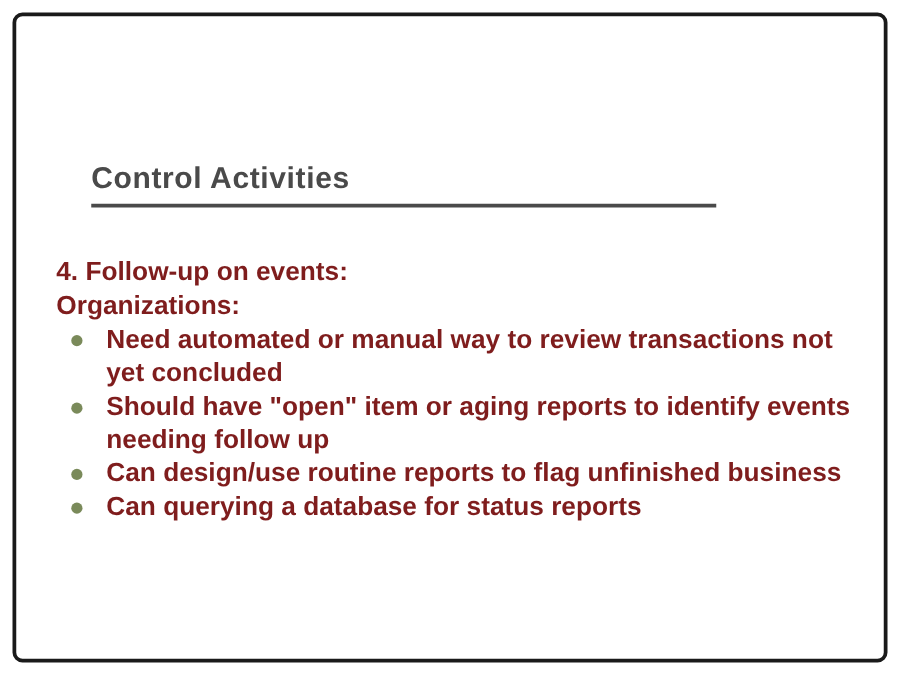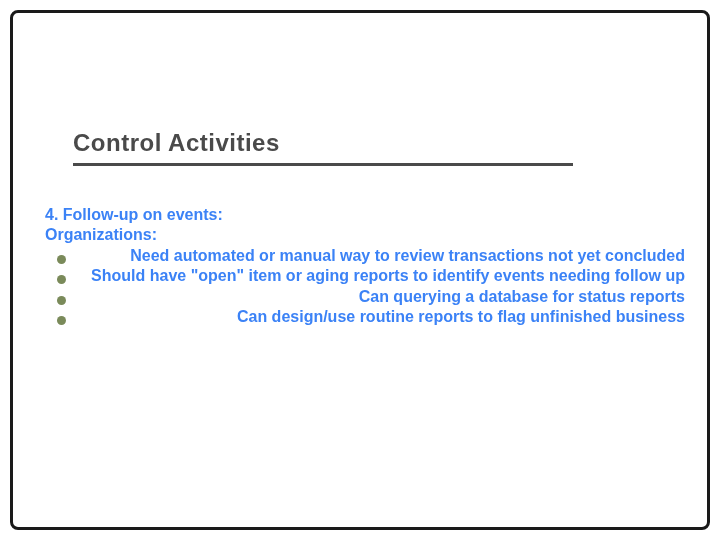--- a/index.html
+++ b/index.html
@@ -34,32 +34,31 @@
   }
   .title-underline {
     border-bottom: 3px solid #4a4a4a;
     width: 500px;
   }
   .content-block {
     position: absolute;
     top: 192px;
     left: 32px;
     width: 640px;
-    color: #3b82f6;
-    font-size: 16px;
+    color: #7f1d1d;
+    font-size: 21px;
     line-height: 1.28;
     font-weight: bold;
   }
   .content-line {
     margin-bottom: 0px;
   }
   .bullet-list {
     list-style: none;
     padding-left: 6px;
-    text-align: right;
   }
   .bullet-list li {
     position: relative;
     padding-left: 34px;
     margin-bottom: 0px;
   }
   .bullet-list li::before {
     content: "";
     position: absolute;
     left: 6px;
@@ -79,18 +78,18 @@
     <div class="title-text">Control Activities</div>
     <div class="title-underline"></div>
   </div>
 
   <div class="content-block">
     <div class="content-line">4. Follow-up on events:</div>
     <div class="content-line">Organizations:</div>
     <ul class="bullet-list">
       <li><span>Need automated or manual way to review transactions not yet concluded</span></li>
       <li><span>Should have "open" item or aging reports to identify events needing follow up</span></li>
+      <li><span>Can design/use routine reports to flag unfinished business</span></li>
       <li><span>Can querying a database for status reports</span></li>
-      <li><span>Can design/use routine reports to flag unfinished business</span></li>
     </ul>
   </div>
 
 </div>
 
 </body></html>

